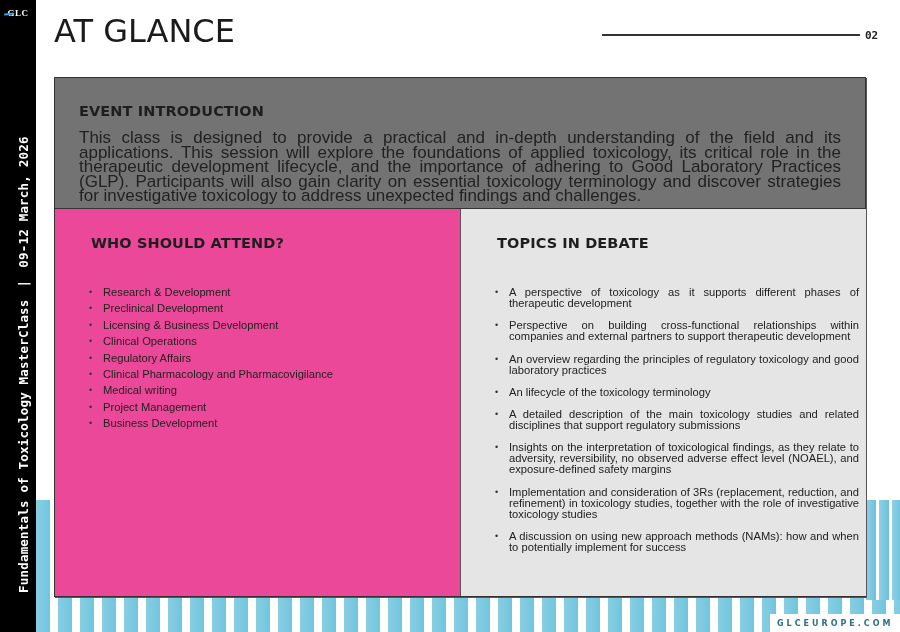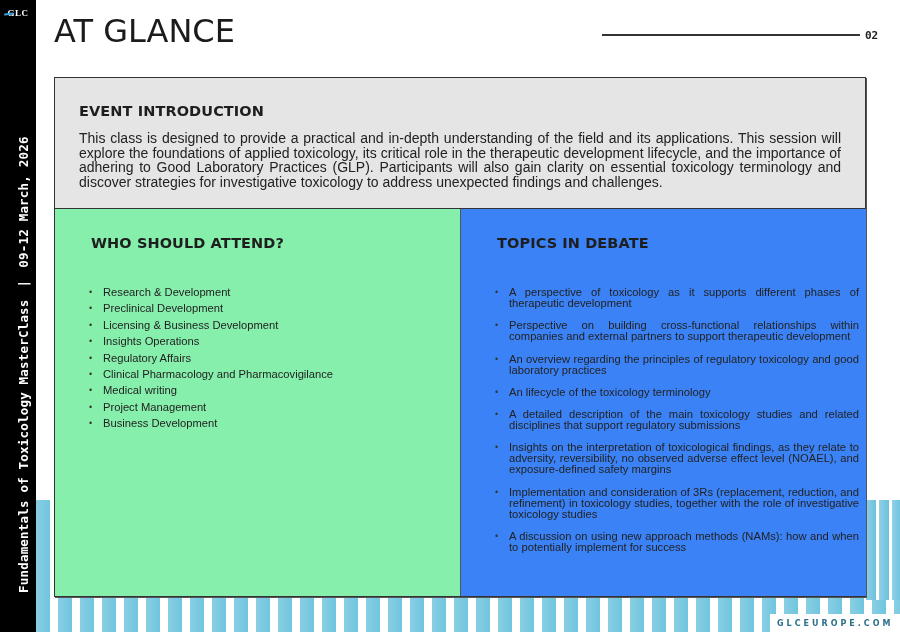--- a/index.html
+++ b/index.html
@@ -66,37 +66,37 @@
     letter-spacing: 3px; color: #2c6f8a; text-align: right;
   }
 
   .frame {
     position: absolute; left: 54px; top: 77px; width: 810px; height: 518px;
     border: 1.5px solid #333; background: #fafafa;
     box-shadow: 1px 1px 0 #555;
   }
   .intro {
     position: absolute; left: 0; top: 0; width: 810px; height: 130px;
-    border-bottom: 1.5px solid #333; background: #e5e5e5;
+    border-bottom: 1.5px solid #333; background: #737373;
   }
   .h2 {
     font-family: "DejaVu Sans", sans-serif; font-weight: bold; font-size: 14.5px; color: #1e1e1e;
     letter-spacing: 0.1px;
   }
   .intro .h2 { position: absolute; left: 24px; top: 25px; }
   .intro-text {
     position: absolute; left: 24px; top: 53px; width: 762px;
-    font-size: 14px; line-height: 14.5px; text-align: justify; color: #222;
+    font-size: 17px; line-height: 14.5px; text-align: justify; color: #222;
   }
   .col-left {
-    position: absolute; left: 0; top: 131px; width: 405px; height: 387px; background: #86efac;
+    position: absolute; left: 0; top: 131px; width: 405px; height: 387px; background: #ec4899;
   }
   .col-right {
     position: absolute; left: 405px; top: 131px; width: 405px; height: 387px;
-    background: #3b82f6; border-left: 1.5px solid #555;
+    background: #e5e5e5; border-left: 1.5px solid #555;
   }
   .col-left .h2 { position: absolute; left: 36px; top: 26px; }
   .col-right .h2 { position: absolute; left: 36px; top: 26px; }
   ul { list-style: none; margin: 12px; padding: 0; }
   .attend-list { position: absolute; left: 22px; top: 63px; }
   .attend-list li {
     position: relative; padding-left: 14px; font-size: 11.2px; line-height: 16.4px; color: #222;
   }
   .attend-list li::before, .topics-list li::before {
     content: "•"; position: absolute; left: 0; top: 0; font-size: 9px; color: #333;
@@ -132,21 +132,21 @@
     <div class="h2">EVENT INTRODUCTION</div>
     <div class="intro-text">This class is designed to provide a practical and in-depth understanding of the field and its applications. This session will explore the foundations of applied toxicology, its critical role in the therapeutic development lifecycle, and the importance of adhering to Good Laboratory Practices (GLP). Participants will also gain clarity on essential toxicology terminology and discover strategies for investigative toxicology to address unexpected findings and challenges.</div>
   </div>
 
   <div class="col-left">
     <div class="h2">WHO SHOULD ATTEND?</div>
     <ul class="attend-list">
       <li>Research &amp; Development</li>
       <li>Preclinical Development</li>
       <li>Licensing &amp; Business Development</li>
-      <li>Insights Operations</li>
+      <li>Clinical Operations</li>
       <li>Regulatory Affairs</li>
       <li>Clinical Pharmacology and Pharmacovigilance</li>
       <li>Medical writing</li>
       <li>Project Management</li>
       <li>Business Development</li>
     </ul>
   </div>
 
   <div class="col-right">
     <div class="h2">TOPICS IN DEBATE</div>

